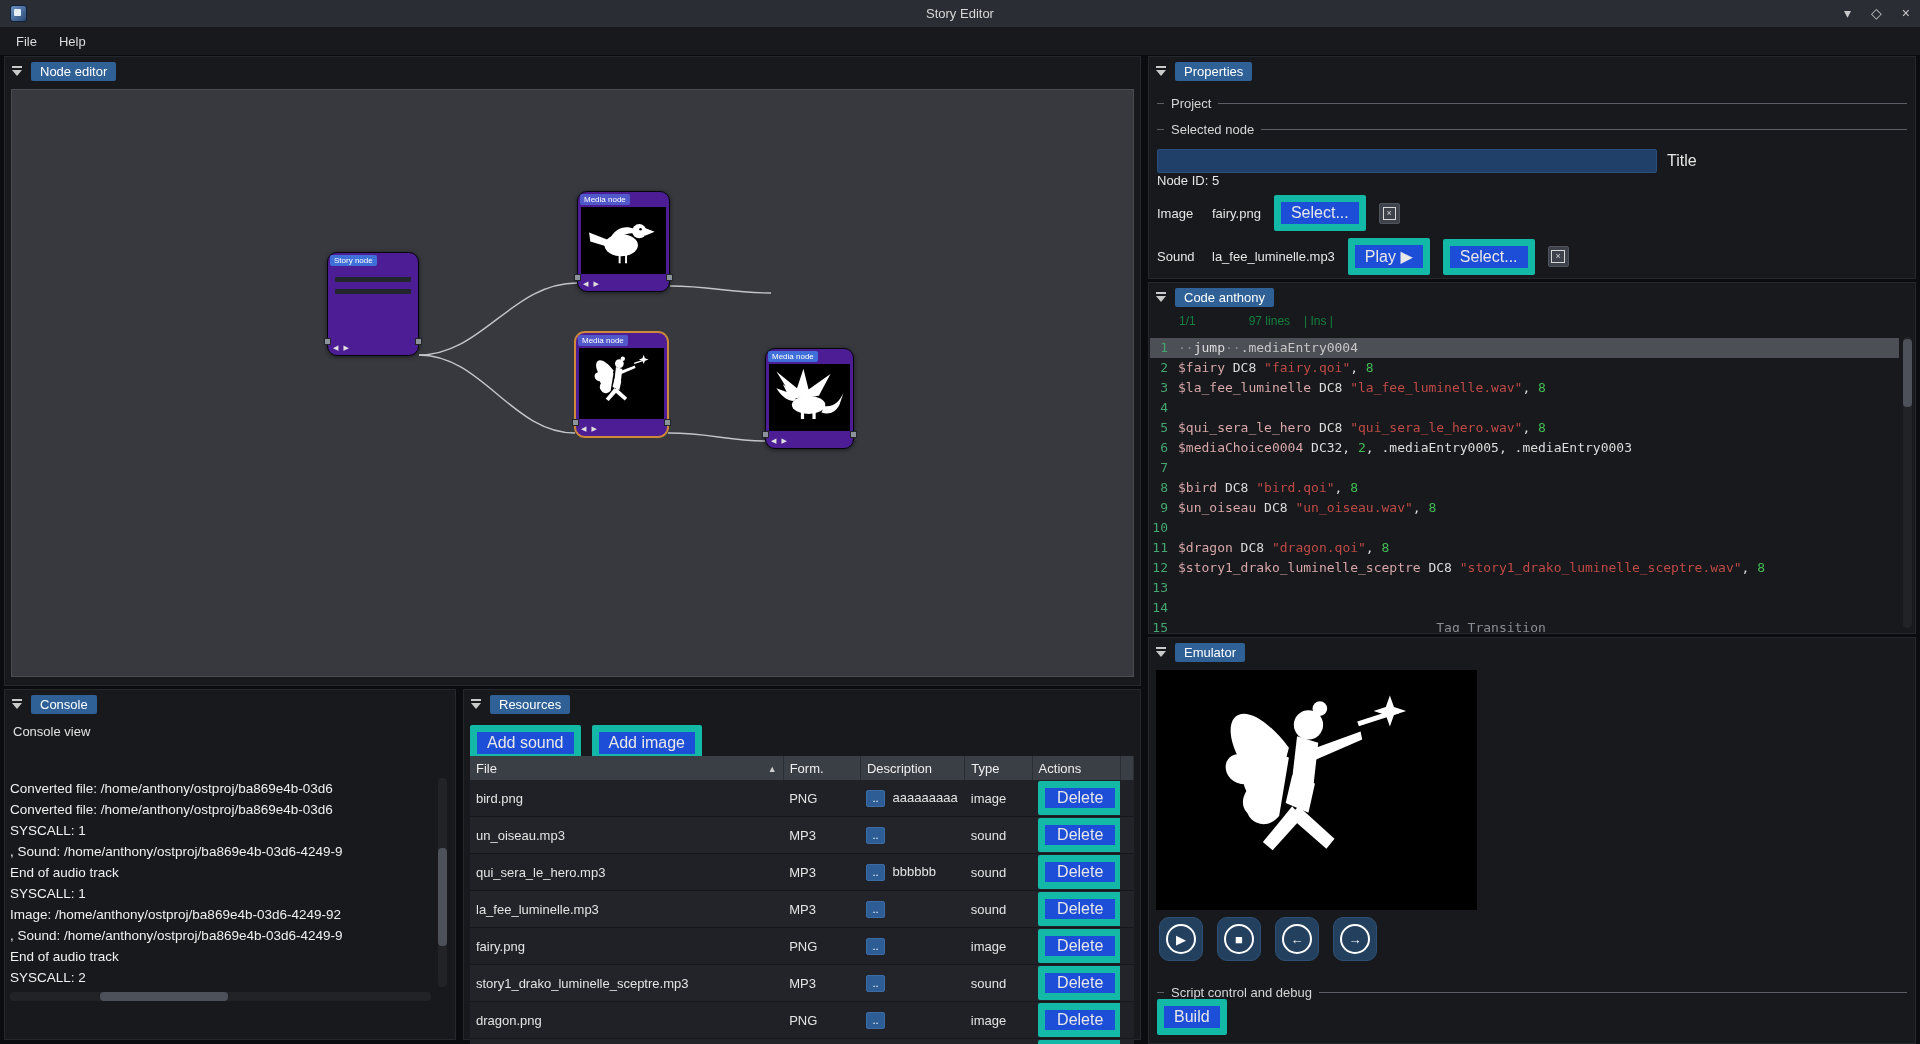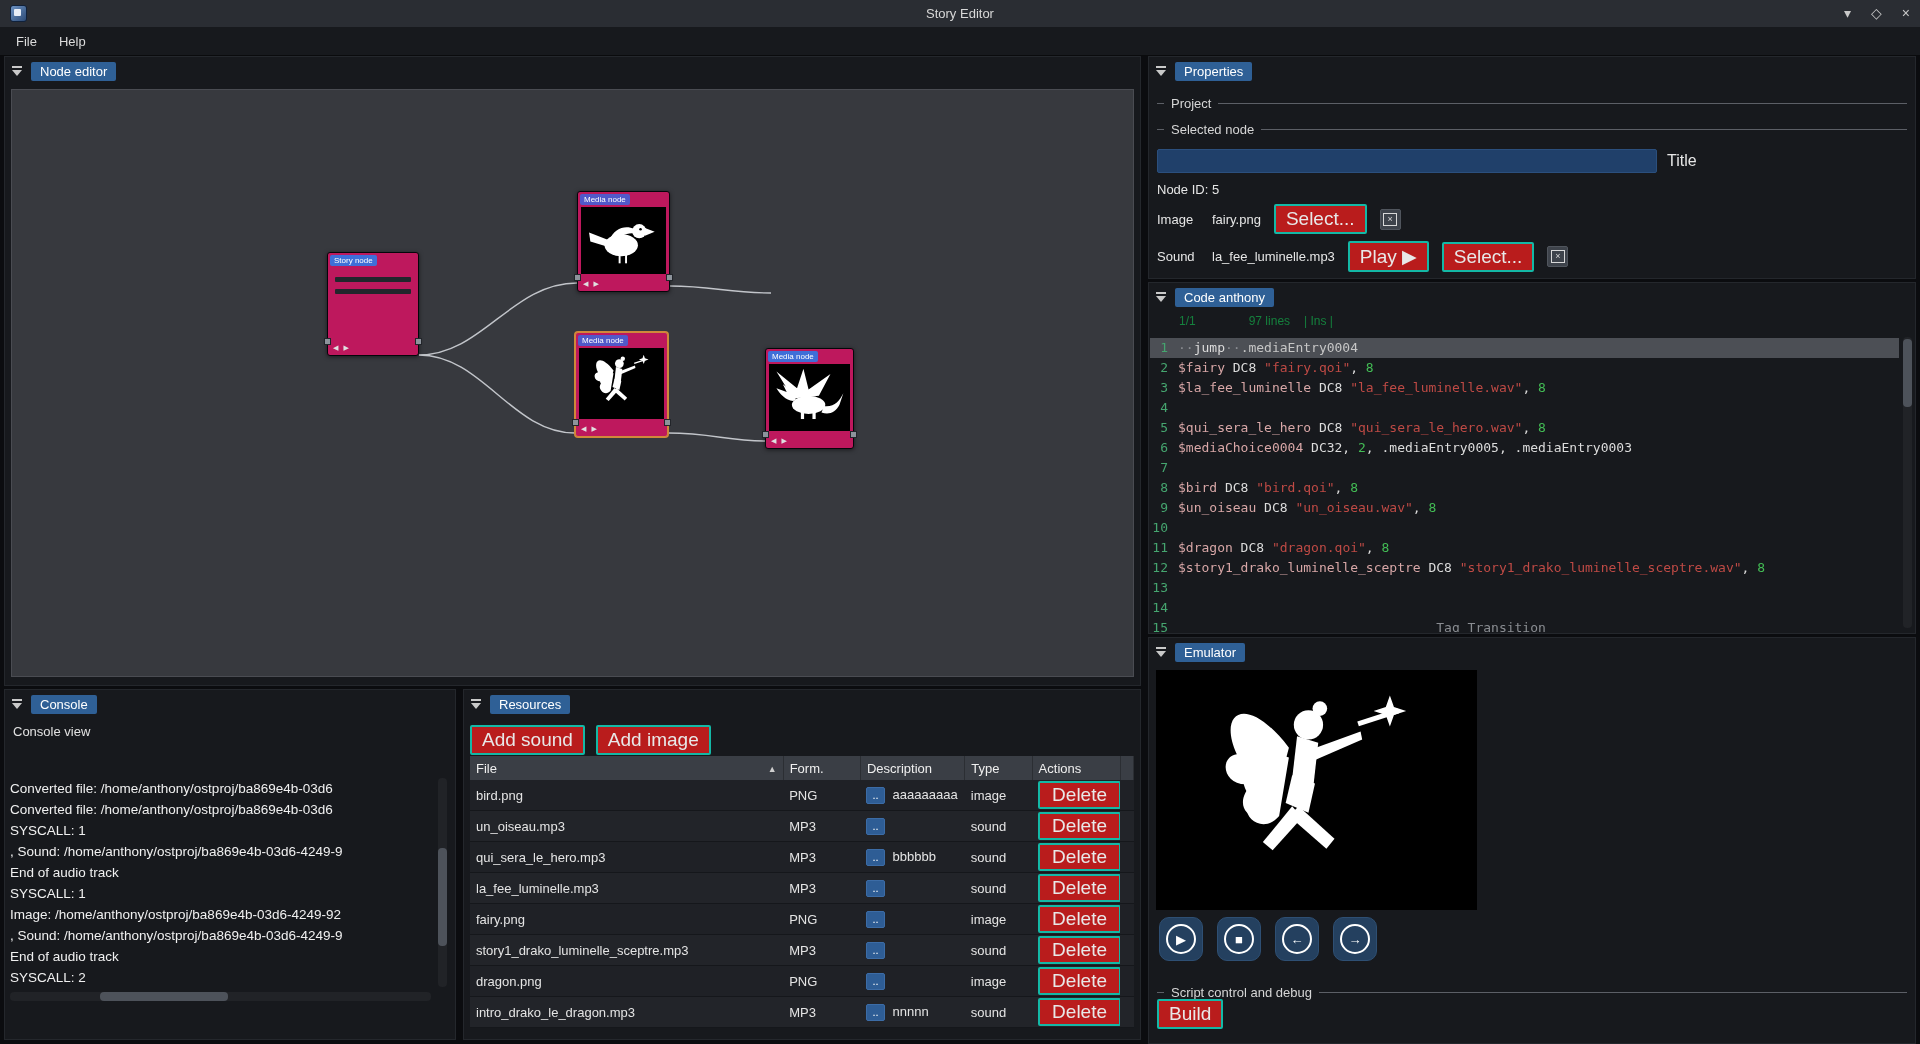--- a/index.html
+++ b/index.html
@@ -17,28 +17,28 @@
   .menu-item{padding:4px 10px;font-size:13px;color:#dcdcdc;cursor:pointer}
 
   .main{position:absolute;top:56px;left:0;right:0;bottom:0}
   .panel{position:absolute;background:#17191d;border:1px solid #24272c}
   .panel-header{height:26px;display:flex;align-items:center;gap:8px;padding:2px 6px 0}
   .collapse{display:inline-flex;flex-direction:column;align-items:center;width:12px;cursor:pointer}
   .collapse .cbar{width:10px;height:2px;background:#c9c9c9;margin-bottom:2px}
   .collapse .ctri{width:0;height:0;border-left:5px solid transparent;border-right:5px solid transparent;border-top:6px solid #c9c9c9}
   .panel-chip{background:#2f6096;color:#fff;font-size:13px;padding:2px 9px;border-radius:2px;white-space:nowrap}
 
-  .btn{background:#b91c1c;border:2px solid #14b8a6;color:#e8e8e8;font-size:19px;padding:2px 10px;border-radius:2px;font-family:inherit;cursor:pointer;white-space:nowrap}
+  .btn{background:#1d4ed8;border:7px solid #14b8a6;color:#e8e8e8;font-size:16px;padding:2px 10px;border-radius:2px;font-family:inherit;cursor:pointer;white-space:nowrap}
 
   
   #node-editor{left:4px;top:0;width:1137px;height:630px}
   #node-editor .canvas{position:absolute;left:6px;top:32px;right:6px;bottom:8px;background:#37393e;border:1px solid #4a4c52;overflow:hidden}
   .edges{position:absolute;inset:0;width:100%;height:100%}
   .edge{fill:none;stroke:#c2c5ca;stroke-width:1.4px}
-  .node{position:absolute;background:#be185d;border:1px solid #05060a;border-radius:3px;box-shadow:0 1px 4px #00000088;cursor:grab}
+  .node{position:absolute;background:#4c1d95;border:1px solid #05060a;border-radius:10px;box-shadow:0 1px 4px #00000088;cursor:grab}
   .node.selected{border:1px solid #d0883a;box-shadow:0 0 0 1px #d0883a}
   .node-chip{position:absolute;top:2px;left:2px;font-size:8px;padding:1px 4px;color:#fff;border-radius:2px;white-space:nowrap;z-index:2}
   .node-image{position:absolute;left:3px;right:3px;top:15px;bottom:17px;background:#000;display:flex;align-items:center;justify-content:center;overflow:hidden}
   .node-image svg{width:96%;height:96%}
   .node-row{position:absolute;left:7px;right:7px;height:5px;background:#23262c;border-radius:1px}
   .node-foot{position:absolute;left:5px;bottom:3px;display:flex;gap:5px;font-size:7px;color:#e0e0e0;z-index:2}
   .nf-btn{cursor:pointer}
   .port{position:absolute;width:7px;height:7px;background:#8d939b;border:1px solid #22252a;z-index:3}
   .port.in{left:-4px;bottom:10px}
   .port.out{right:-4px;bottom:10px}
@@ -68,21 +68,21 @@
   .del-btn{padding:1px 12px}
 
   
   #properties-panel{left:1148px;top:0;width:768px;height:223px}
   #properties-panel .content{padding:2px 8px 0}
   .group-row{display:flex;align-items:center;gap:7px;margin-top:11px;font-size:13px;color:#d6d6d6}
   .group-pre{width:7px;height:1px;background:#5c5f66}
   .group-line{flex:1;height:1px;background:#5c5f66}
   .title-row{display:flex;align-items:center;gap:10px;margin-top:12px}
   .text-input{width:500px;height:24px;background:#20406a;border:1px solid #2b4f7d;border-radius:2px;color:#fff;padding:0 6px;font-size:13px;font-family:inherit}
-  .node-id{margin-top:9px;font-size:13px;color:#e6e6e6}
+  .node-id{margin-top:0;font-size:13px;color:#e6e6e6}
   .prop-row{display:flex;align-items:center;gap:13px;margin-top:7px;font-size:13px}
   .prop-label{min-width:42px}
   .clear-btn{display:inline-flex;align-items:center;justify-content:center;width:21px;height:21px;background:#3e434b;border:1px solid #50555d;border-radius:2px;cursor:pointer}
   .clear-btn .sq{border:1px solid #d8d8d8;font-size:9px;line-height:1;padding:1px 3px;color:#d8d8d8}
 
   
   #code-panel{left:1148px;top:226px;width:768px;height:352px}
   .code-status{display:flex;align-items:flex-start;padding:5px 0 1px 30px;font-size:12px;color:#15803d}
   .code-status .lines{margin-left:53px}
   .code-status .mode{margin-left:14px}

